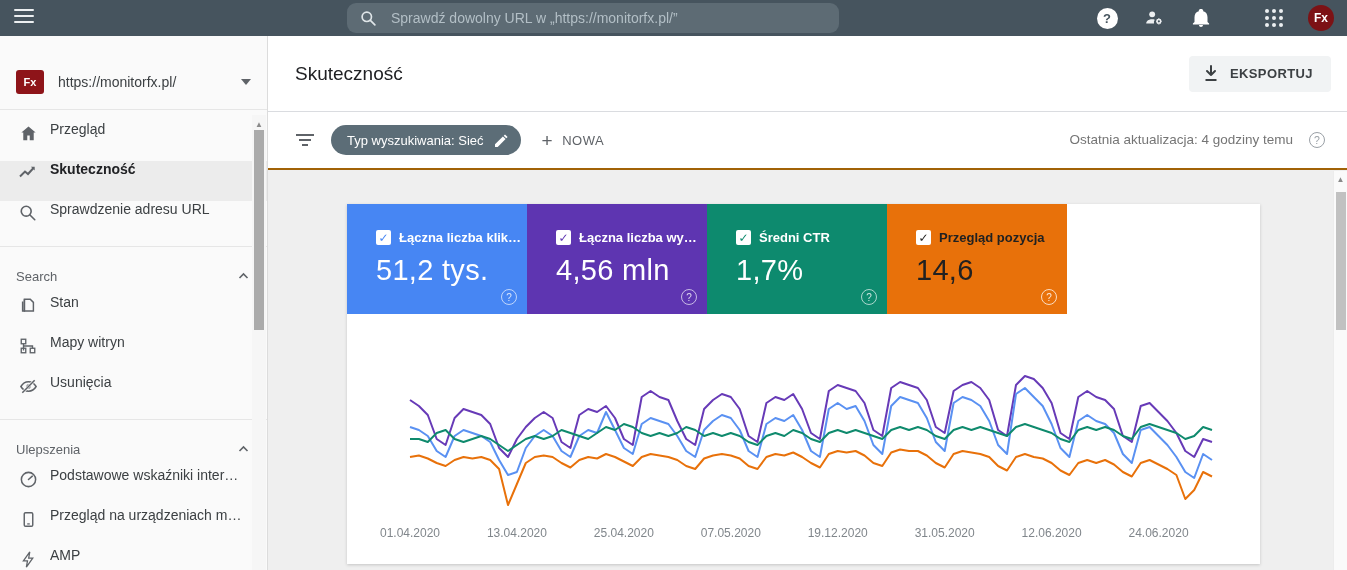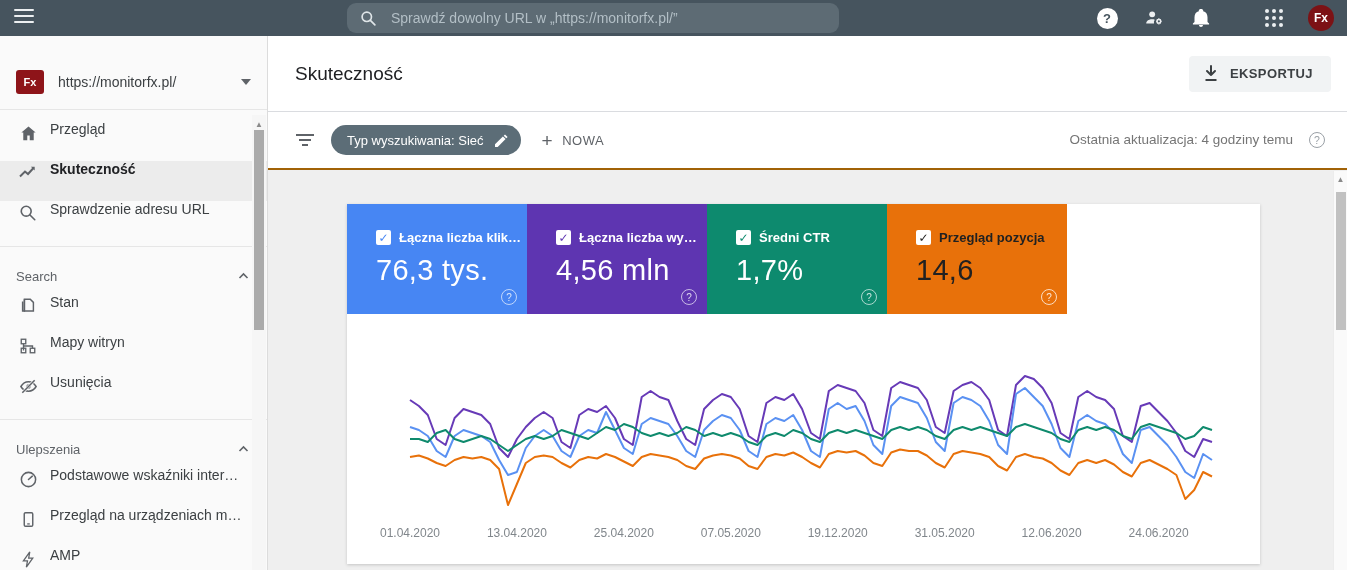--- a/index.html
+++ b/index.html
@@ -286,21 +286,21 @@
   <div class="content">
     <div class="panel">
       <div class="cards">
         <div class="card" style="background: rgb(71, 134, 243); color: rgb(255, 255, 255);">
           <div class="card-top">
             <span class="checkbox">
                 <span class="check-glyph" style="color: rgb(71, 134, 243);">✓</span>
               </span>
             <span>Łączna liczba klik…</span>
           </div>
-          <div class="card-value">76,3 tys.</div>
+          <div class="card-value">51,2 tys.</div>
           <span class="card-help">?</span>
         </div>
         <div class="card" style="background: rgb(94, 53, 177); color: rgb(255, 255, 255);">
           <div class="card-top">
             <span class="checkbox">
                 <span class="check-glyph" style="color: rgb(94, 53, 177);">✓</span>
               </span>
             <span>Łączna liczba wy…</span>
           </div>
           <div class="card-value">4,56 mln</div>

